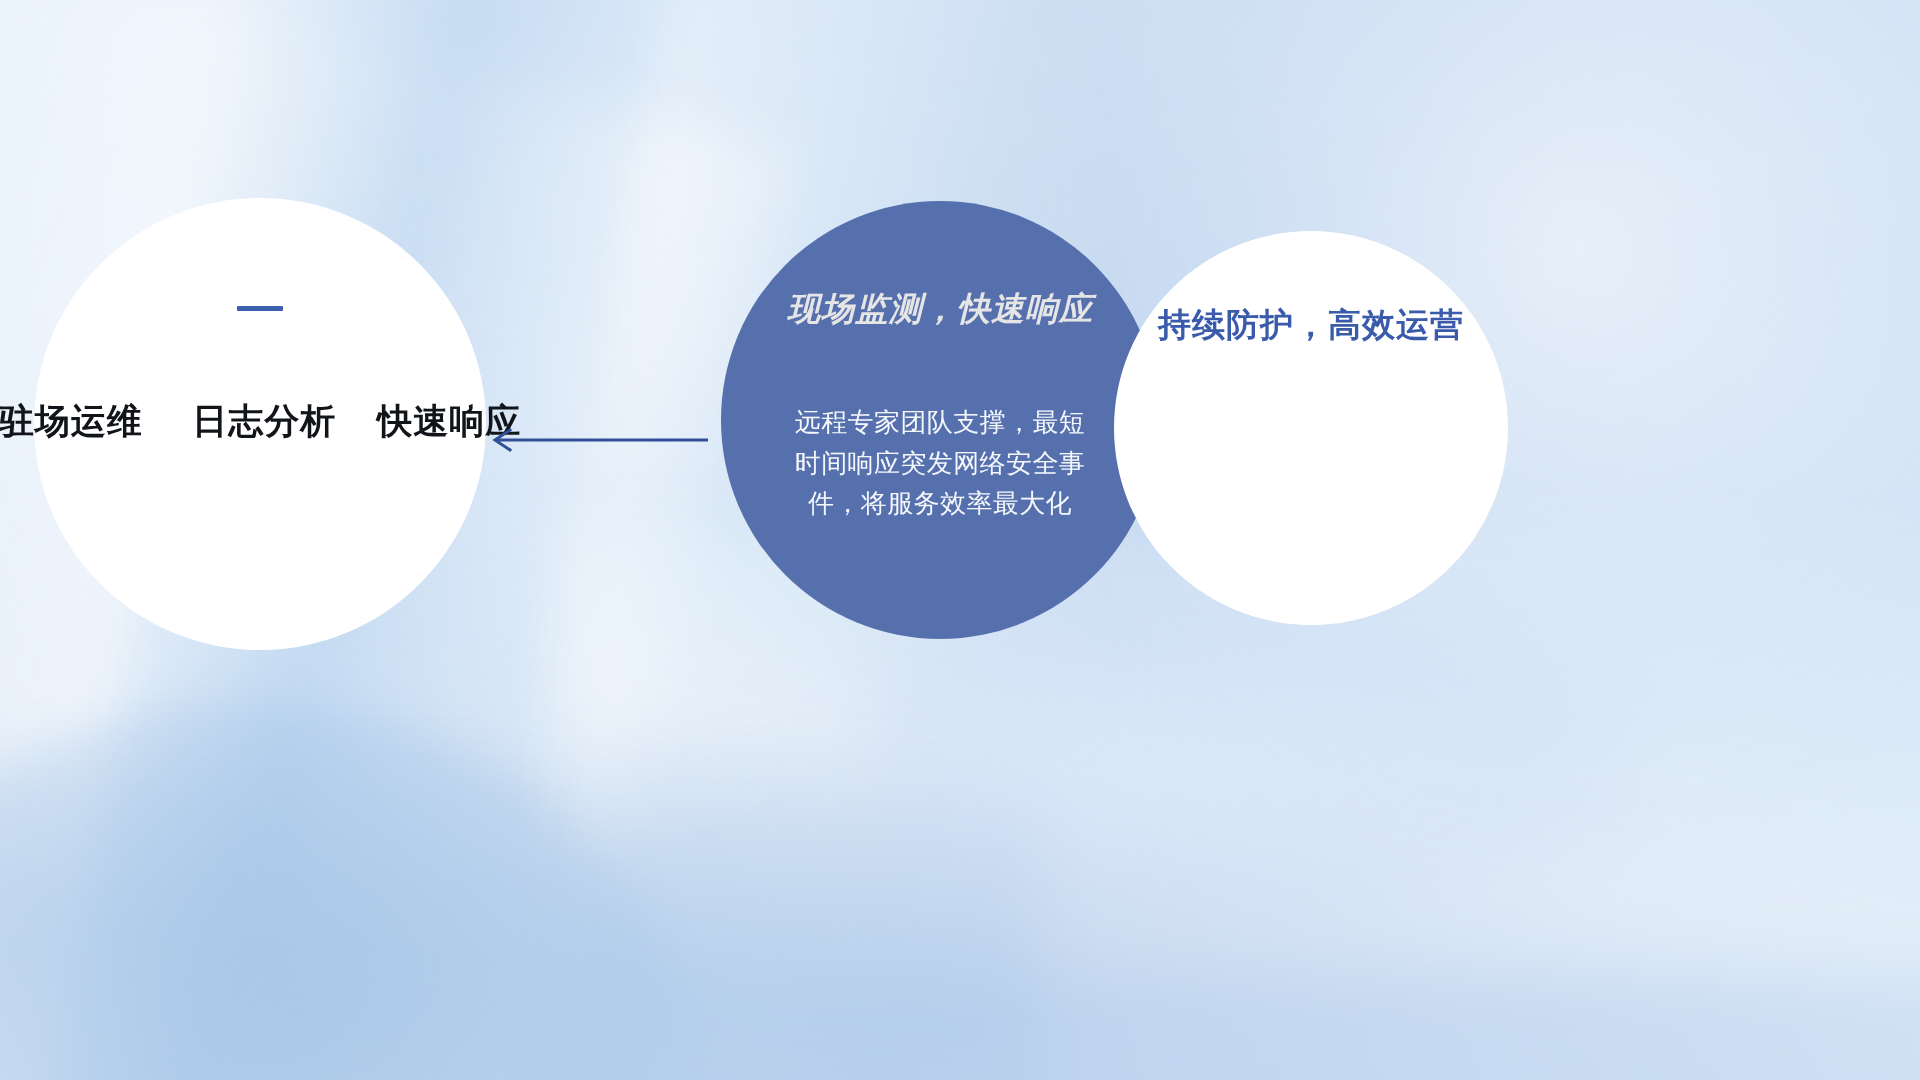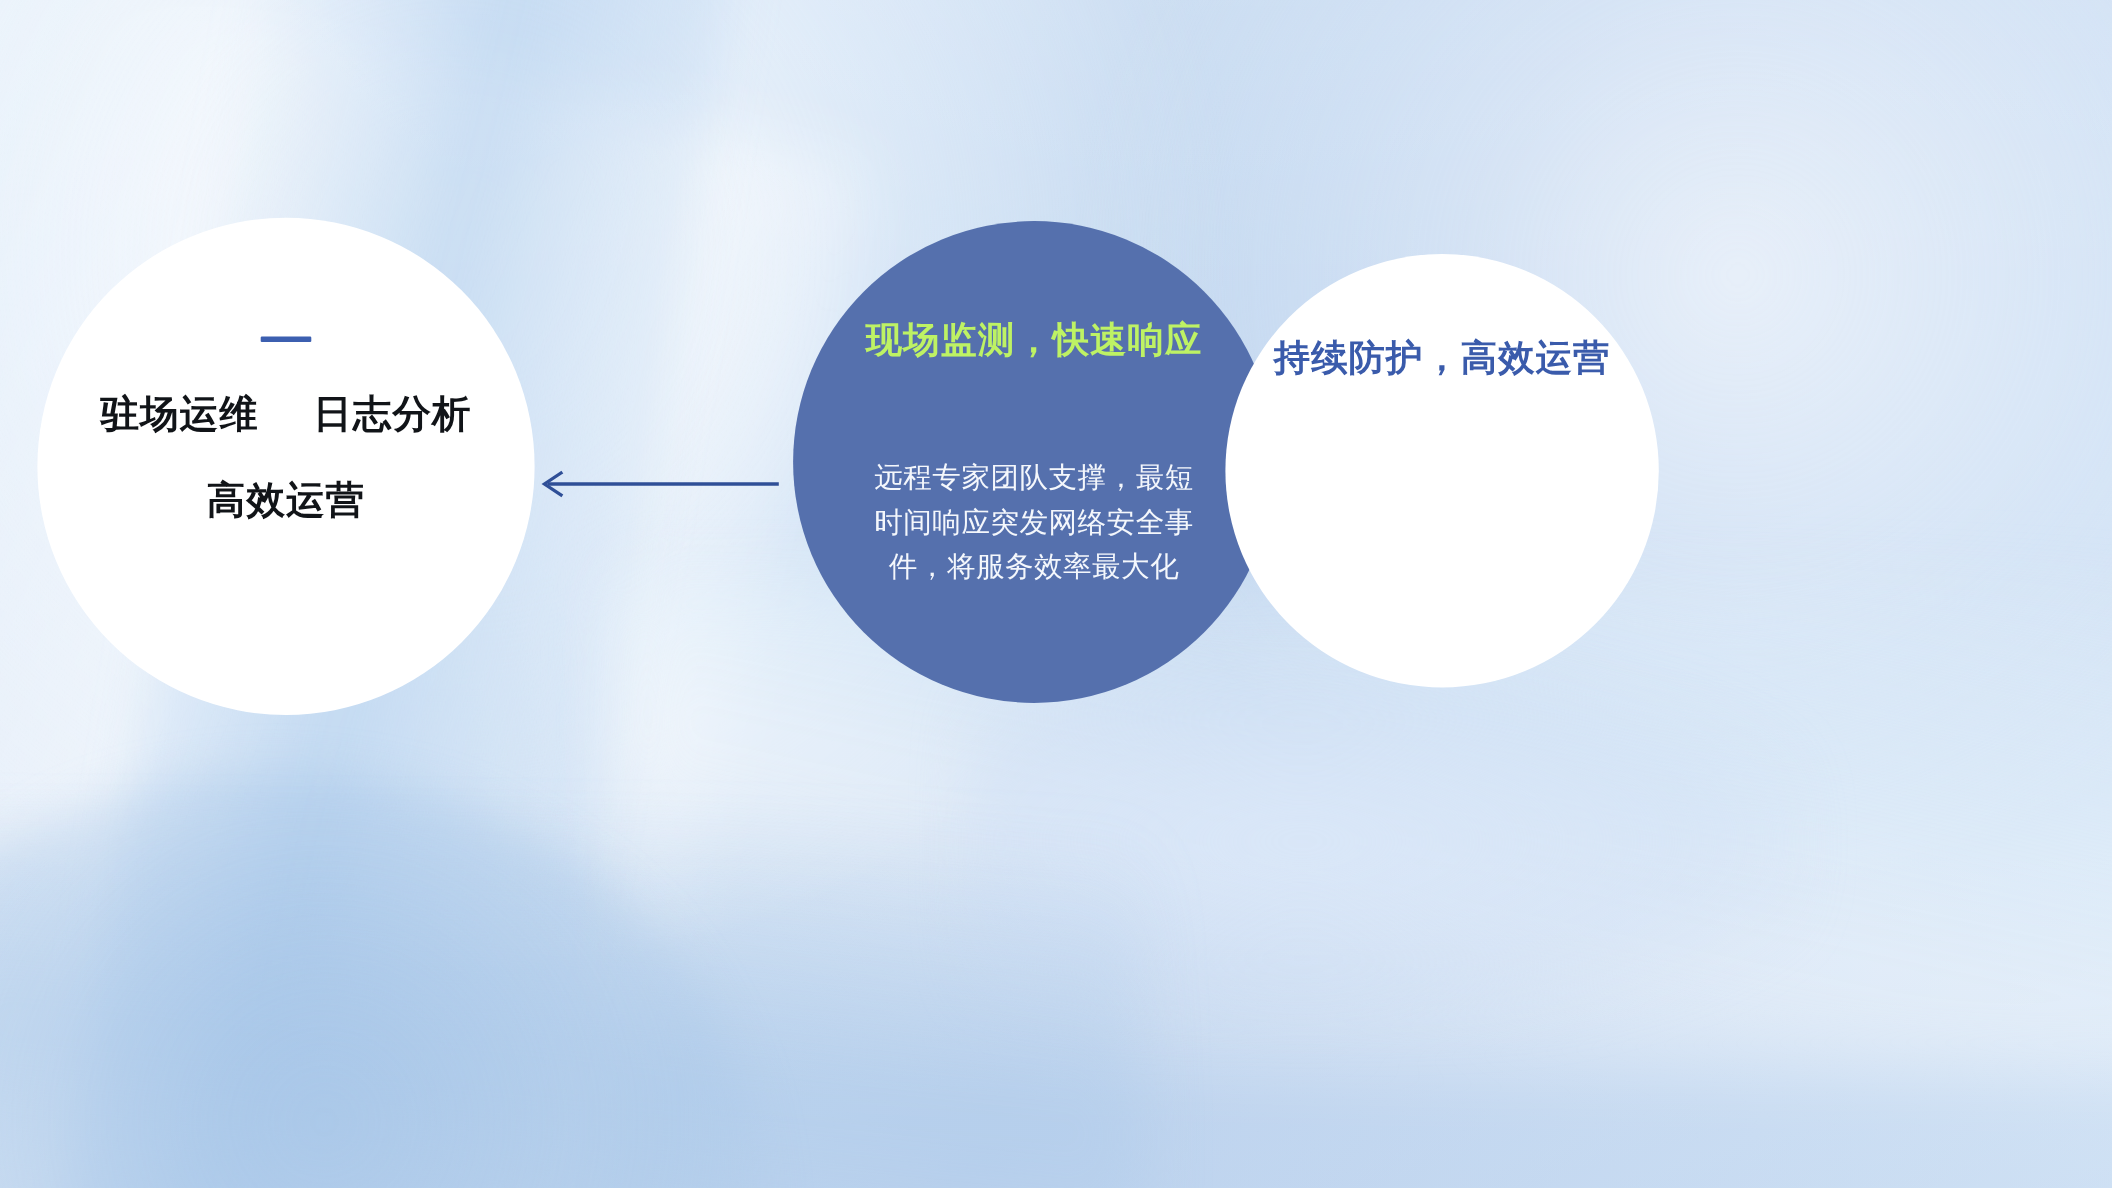--- a/index.html
+++ b/index.html
@@ -172,23 +172,24 @@
   }
   .divider-dash {
     width: 46px;
     height: 5px;
     background: #3c5fb0;
     border-radius: 1px;
     margin-bottom: 48px;
   }
   .kw-lines {
     display: flex;
-    flex-direction: column;
+    flex-direction: row;
     align-items: center;
     gap: 41px;
+    margin-top: 44px;
   }
   .kw-row {
     font-size: 35px;
     font-weight: bold;
     color: #111418;
     letter-spacing: 1px;
     white-space: nowrap;
     line-height: 1.05;
   }
   .kw-row .gap {
@@ -204,24 +205,25 @@
     background: #5570ad;
     display: flex;
     flex-direction: column;
     align-items: center;
     padding-top: 86px;
     box-shadow: 0 0 0 0 rgba(0,0,0,0);
   }
   .mid-title {
     font-size: 33px;
     font-weight: bold;
-    color: #bef264;
+    color: #e5e5e5;
     letter-spacing: 1px;
     white-space: nowrap;
-    margin-bottom: 12px;
+    margin-bottom: 0;
+    font-style: italic;
   }
   .mid-body {
     margin-top: 70px;
     width: 292px;
     font-size: 26px;
     line-height: 1.56;
     color: #f4f7fc;
     text-align: center;
     letter-spacing: 0.4px;
   }
@@ -281,21 +283,21 @@
 
   <div class="circle circle-left">
     <div class="divider-dash"></div>
     <div class="kw-lines">
       <div class="kw-row">
         <span>驻场运维</span>
         <span class="gap"></span>
         <span>日志分析</span>
       </div>
       <div class="kw-row">
-        <span>高效运营</span>
+        <span>快速响应</span>
       </div>
     </div>
   </div>
 
   <div class="arrow-wrap">
     <svg width="230" height="44" viewBox="0 0 230 44">
       <line x1="228" y1="22" x2="18" y2="22" stroke="#2f4f97" stroke-width="3"></line>
       <polyline points="30,12 15,22 30,32" fill="none" stroke="#2f4f97" stroke-width="3" stroke-linecap="square"></polyline>
     </svg>
   </div>

